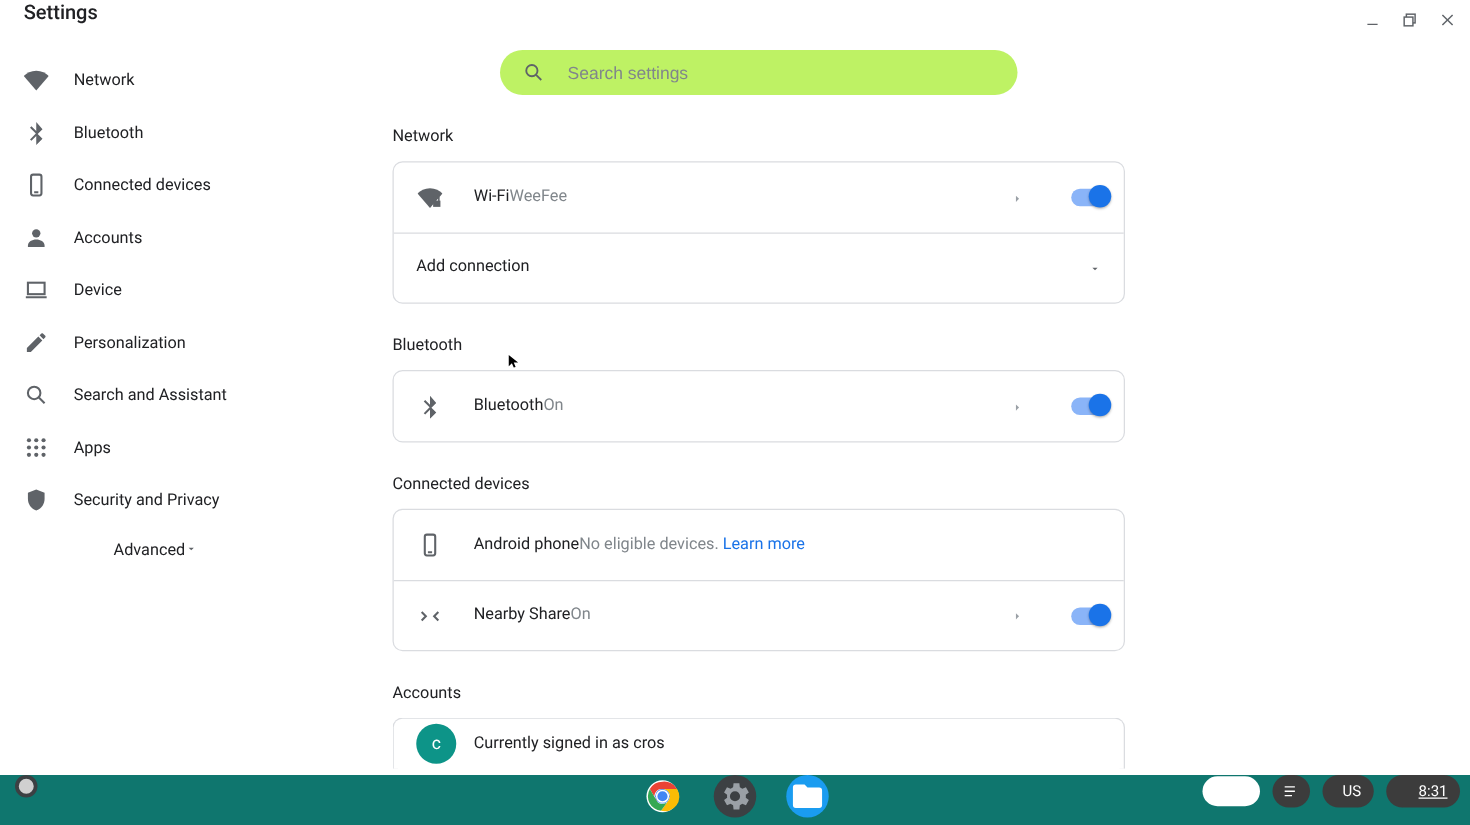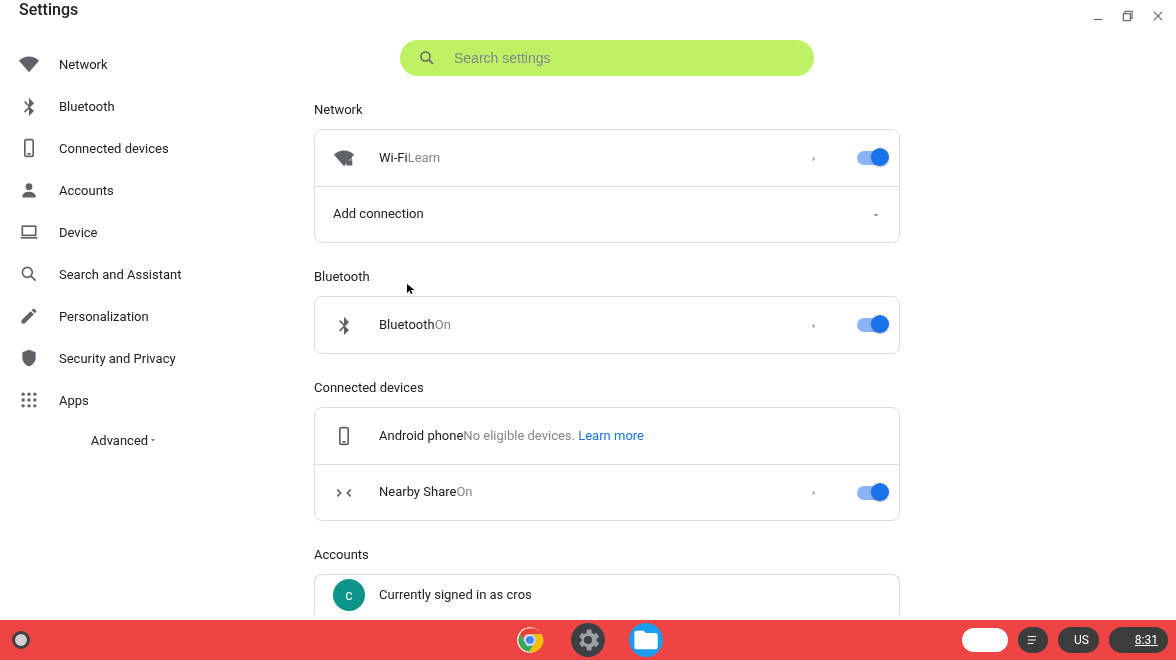--- a/index.html
+++ b/index.html
@@ -43,21 +43,21 @@
   .row .arrow { position:absolute; right:80px; color:#9aa0a6; width:10px; }
   .row .arrow svg, .row .expand svg { width:10px; height:10px; }
   .row .expand { margin-left:auto; color:#5f6368; }
   .row.simple .label { font-size:13px; }
   .toggle { position:absolute; right:12px; width:30px; height:14px; background:#8ab4f8; border-radius:8px; cursor:default;}
   .toggle::after { content:""; position:absolute; right:-2px; top:-3px; width:18px; height:18px; border-radius:50%; background:var(--accent); box-shadow:0 1px 2px rgba(0,0,0,.3); }
   .avatar-circle { width:32px; height:32px; border-radius:50%; background:#0d9488; color:#fff; display:flex; align-items:center; justify-content:center; font-size:14px; margin-right:14px;}
   .cursor { position:absolute; width:12px; height:12px; pointer-events:none; }
 
   
-  .shelf { position:absolute; left:0; bottom:0; width:100%; height:40px; background:#ef4444; display:flex; align-items:center; }
+  .shelf { position:absolute; left:0; bottom:0; width:100%; height:40px; background:#0f766e; display:flex; align-items:flex-start; }
   .shelf-left { position:absolute; left:12px; width:18px; height:18px; border-radius:50%; background:#d0d0d0; border:3px solid #3c4043;}
   .shelf-center { margin:0 auto; display:flex; gap:24px; align-items:center;}
   .app { width:34px; height:34px; border-radius:50%; display:flex; align-items:center; justify-content:center; }
   .app svg { width:28px; height:28px; }
   .shelf-right { position:absolute; right:8px; display:flex; align-items:center; gap:10px; }
   .pill { height:26px; border-radius:14px; display:flex; align-items:center; padding:0 8px; color:#fff; font-size:12px; gap:6px;}
   .pill svg { width:14px; height:14px; }
   .pill.light { background:#3c3c3c; }
   .pill.white { background:#fff; width:46px; height:24px; border-radius:14px; }
   .uspill { background:#3c3c3c; height:26px; border-radius:14px; display:flex; align-items:center; gap:6px; padding:0 10px; color:#fff; font-size:12px;}
@@ -127,59 +127,59 @@
       <span class="icon">
           <svg viewBox="0 0 24 24" fill="none" stroke="currentColor" stroke-width="2">
             <rect x="4" y="5" width="16" height="11"></rect>
             <line x1="2" y1="19" x2="22" y2="19"></line>
           </svg>
         </span>
       <span>Device</span>
     </div>
     <div class="navitem">
       <span class="icon">
+          <svg viewBox="0 0 24 24" fill="currentColor">
+            <path d="M3 17.2V21h3.8L17.8 10 14 6.2 3 17.2zM20.7 7c.4-.4.4-1 0-1.4l-2.3-2.3c-.4-.4-1-.4-1.4 0l-1.8 1.8 3.7 3.7L20.7 7z"></path>
+          </svg>
+        </span>
+      <span>Personalization</span>
+    </div>
+    <div class="navitem">
+      <span class="icon">
           <svg viewBox="0 0 24 24" fill="none" stroke="currentColor" stroke-width="2">
             <circle cx="10" cy="10" r="6"></circle>
             <line x1="20" y1="20" x2="14.5" y2="14.5"></line>
           </svg>
         </span>
       <span>Search and Assistant</span>
-    </div>
-    <div class="navitem">
-      <span class="icon">
-          <svg viewBox="0 0 24 24" fill="currentColor">
-            <path d="M3 17.2V21h3.8L17.8 10 14 6.2 3 17.2zM20.7 7c.4-.4.4-1 0-1.4l-2.3-2.3c-.4-.4-1-.4-1.4 0l-1.8 1.8 3.7 3.7L20.7 7z"></path>
-          </svg>
-        </span>
-      <span>Personalization</span>
-    </div>
-    <div class="navitem">
-      <span class="icon">
-          <svg viewBox="0 0 24 24" fill="currentColor">
-            <path d="M12 2 4 5v6c0 5 3.4 9.7 8 11 4.6-1.3 8-6 8-11V5l-8-3z"></path>
-          </svg>
-        </span>
-      <span>Security and Privacy</span>
     </div>
     <div class="navitem">
       <span class="icon">
           <svg viewBox="0 0 24 24" fill="currentColor">
             <circle cx="5" cy="5" r="2"></circle>
             <circle cx="12" cy="5" r="2"></circle>
             <circle cx="19" cy="5" r="2"></circle>
             <circle cx="5" cy="12" r="2"></circle>
             <circle cx="12" cy="12" r="2"></circle>
             <circle cx="19" cy="12" r="2"></circle>
             <circle cx="5" cy="19" r="2"></circle>
             <circle cx="12" cy="19" r="2"></circle>
             <circle cx="19" cy="19" r="2"></circle>
           </svg>
         </span>
       <span>Apps</span>
     </div>
+    <div class="navitem">
+      <span class="icon">
+          <svg viewBox="0 0 24 24" fill="currentColor">
+            <path d="M12 2 4 5v6c0 5 3.4 9.7 8 11 4.6-1.3 8-6 8-11V5l-8-3z"></path>
+          </svg>
+        </span>
+      <span>Security and Privacy</span>
+    </div>
   </div>
   <div class="advanced">
     <span>Advanced</span>
     <span class="chev"><svg width="10" height="10" viewBox="0 0 24 24" fill="currentColor">
           <path d="M7 10l5 5 5-5z"></path>
         </svg></span>
   </div>
 </div>
 
 <div class="searchbar">
@@ -197,21 +197,21 @@
     <div class="row">
       <span class="ricon">
           <svg viewBox="0 0 24 24" fill="currentColor">
             <path d="M12 3C7 3 2.7 5 0 8.2L12 22 24 8.2C21.3 5 17 3 12 3z"></path>
             <rect x="15" y="15" width="7" height="6" fill="#5f6368"></rect>
             <rect x="16.5" y="12" width="4" height="4" fill="none" stroke="#5f6368" stroke-width="1.5"></rect>
           </svg>
         </span>
       <div class="labels">
         <span class="label">Wi-Fi</span>
-        <span class="sublabel">Learn</span>
+        <span class="sublabel">WeeFee</span>
       </div>
       <span class="arrow"><svg viewBox="0 0 24 24" fill="#9aa0a6">
             <path d="M9 6l6 6-6 6z"></path>
           </svg></span>
       <div class="toggle"></div>
     </div>
     <div class="row simple">
       <span class="label">Add connection</span>
       <span class="expand"><svg viewBox="0 0 24 24" fill="#5f6368">
             <path d="M7 10l5 5 5-5z"></path>

